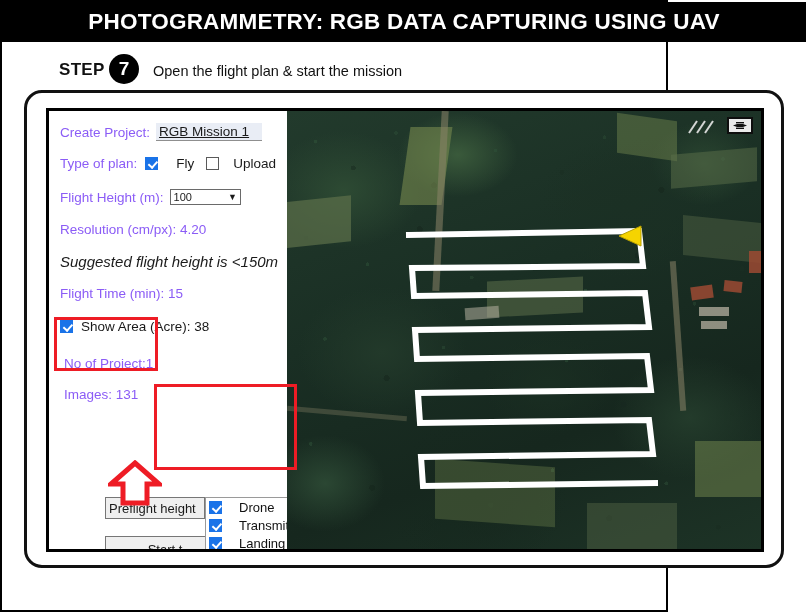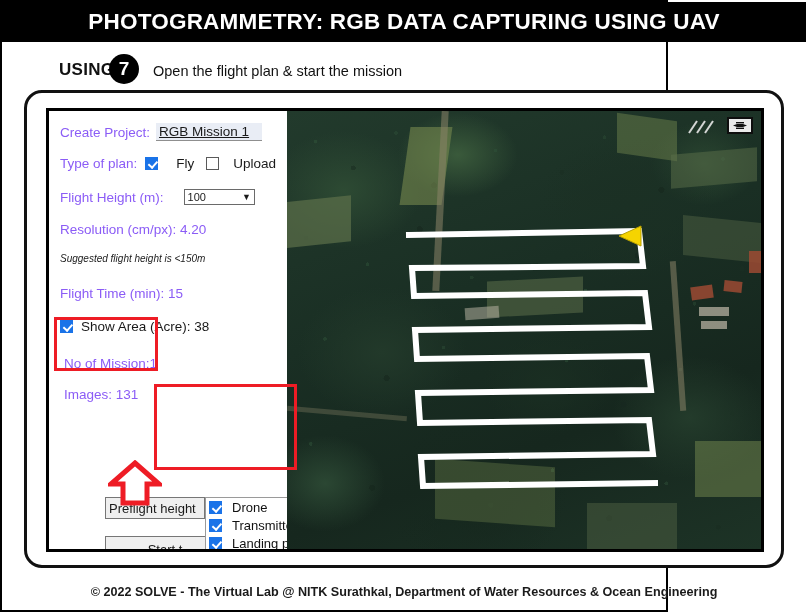--- a/index.html
+++ b/index.html
@@ -118,21 +118,21 @@
     font-size:11px;
     border:1px solid #6a6a6a;
     background:#fff;
     padding:1px 3px;
     color:#1a1a1a;
     display:inline-flex;align-items:center;gap:5px;
   }
   .sel .cv{font-size:11px;}
   .sel .ar{font-size:9px;}
 
-  .ital{font-style:italic;font-size:10px;color:#1a1a1a;}
+  .ital{font-style:italic;font-size:15px;color:#1a1a1a;}
 
   
   .redbox-batt{
     position:absolute;left:52px;top:315px;
     width:104px;height:54px;
     border:3px solid #ee1c25;
     box-sizing:border-box;
     background:transparent;
   }
 
@@ -160,21 +160,21 @@
   
   .popup{
     position:absolute;left:156px;top:386px;
     width:135px;height:78px;
     background:#fff;
     border:1px solid #9a9a9a;
     box-sizing:border-box;
     overflow:hidden;
   }
   .popup .it{
-    display:flex;align-items:center;gap:10px;
+    display:flex;align-items:center;gap:17px;
     font-size:13px;color:#111;
     height:18px;padding-left:3px;
   }
   .redbox-list{
     position:absolute;left:152px;top:382px;
     width:143px;height:86px;
     border:3px solid #ee1c25;
     box-sizing:border-box;
     pointer-events:none;
   }
@@ -284,21 +284,21 @@
 </head>
 <body>
 
 <div id="page">
 
   <div class="titlebar">
     <div class="t">PHOTOGRAMMETRY: RGB DATA CAPTURING USING UAV</div>
   </div>
 
   <div class="stepline"></div>
-  <div class="step-word">USING</div>
+  <div class="step-word">STEP</div>
   <div class="step-badge">7</div>
   <div class="step-desc">Open the flight plan &amp; start the mission</div>
 
   <div class="frame"></div>
 
   <div class="appwin">
 
     <div class="form">
 
       <div class="row" style="top:12px;">
@@ -309,21 +309,21 @@
       <div class="row" style="top:45px;">
         <span class="lbl">Type of plan:</span>
         <span class="cb on" style="margin-left:8px;"></span>
         <span style="margin-left:18px;">Fly</span>
         <span class="cb" style="margin-left:12px;"></span>
         <span style="margin-left:14px;text-align:center;">Upload</span>
       </div>
 
       <div class="row" style="top:78px;">
         <span class="lbl">Flight Height (m):</span>
-        <span class="sel" style="margin-left:20px;gap:36px;">
+        <span class="sel" style="margin-left:6px;gap:36px;">
           <span class="cv">100</span>
           <span class="ar">▼</span>
         </span>
       </div>
 
       <div class="row" style="top:111px;">
         <span class="lbl">Resolution (cm/px): 4.20</span>
       </div>
 
       <div class="row" style="top:142px;">
@@ -333,21 +333,21 @@
       <div class="row" style="top:175px;">
         <span class="lbl">Flight Time (min): 15</span>
       </div>
 
       <div class="row" style="top:208px;">
         <span class="cb on"></span>
         <span style="margin-left:8px;">Show Area (Acre): 38</span>
       </div>
 
       <div class="row" style="top:245px;left:15px;">
-        <span class="lbl">No of Mission:1</span>
+        <span class="lbl">No of Project:1</span>
       </div>
 
       <div class="row" style="top:276px;left:15px;">
         <span class="lbl">Images: 131</span>
       </div>
 
       <button class="btn btn-pre">Preflight height</button>
       <button class="btn btn-start">Start t</button>
 
       <div class="popup">
@@ -419,17 +419,14 @@
   </div>
 
   <div class="redbox-batt"></div>
 
   <div class="redbox-list"></div>
 
   <svg class="redarrow" viewBox="0 0 54 46">
     <polygon points="27,3 51,24 39,24 39,43 15,43 15,24 3,24" fill="#ffffff" stroke="#ee1c25" stroke-width="5" stroke-linejoin="miter"></polygon>
   </svg>
 
-  <div class="footer">
-    <div class="f">© 2022 SOLVE - The Virtual Lab @ NITK Surathkal, Department of Water Resources &amp; Ocean Engineering</div>
-  </div>
 
 </div>
 
 </body></html>

